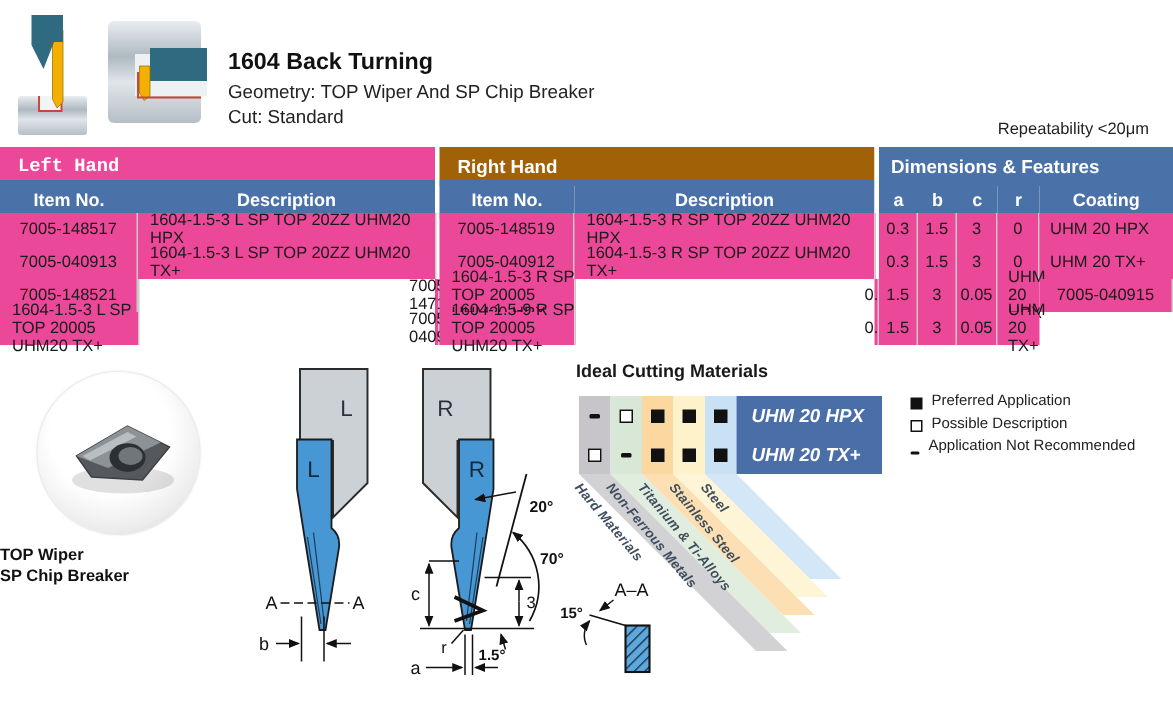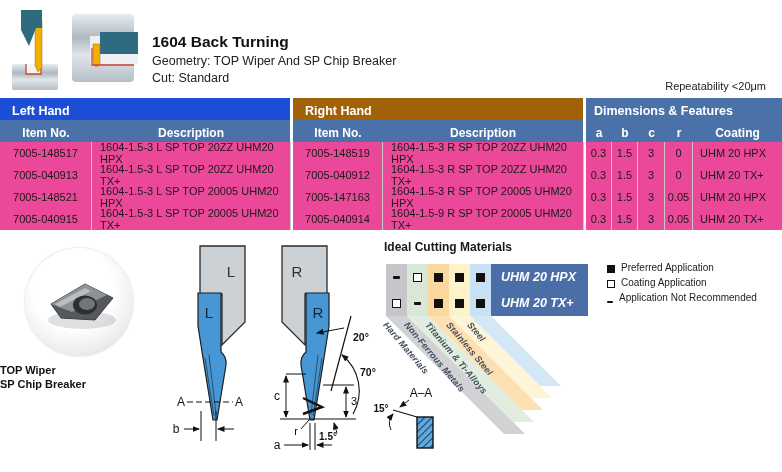--- a/index.html
+++ b/index.html
@@ -96,21 +96,21 @@
   </svg>
 
   <div id="title-block">
     <h1>1604 Back Turning</h1>
     <div class="sub">Geometry: TOP Wiper And SP Chip Breaker</div>
     <div class="sub">Cut: Standard</div>
   </div>
   <div id="repeatability">Repeatability &lt;20μm</div>
 
   <div id="spec-table">
-    <div class="hcell hrow1" style="grid-column: 1 / span 2; background: #1d4ed8;">Left Hand</div>
+    <div class="hcell hrow1" style="grid-column: 1 / span 2; background: #ec4899; font-family: Liberation Mono, monospace;">Left Hand</div>
     <div class="hgap"></div>
     <div class="hcell hrow1" style="grid-column: 4 / span 2; background: #a16207;">Right Hand</div>
     <div class="hgap"></div>
     <div class="hcell hrow1" style="grid-column: 7 / span 5; padding-left: 8px; background: rgb(74, 114, 168);">Dimensions &amp; Features</div>
 
     <div class="hcell hrow2" style="background: rgb(74, 114, 168);">Item No.</div>
     <div class="hcell hrow2" style="background: rgb(74, 114, 168);">Description</div>
     <div class="hgap"></div>
     <div class="hcell hrow2" style="background: rgb(74, 114, 168);">Item No.</div>
     <div class="hcell hrow2" style="background: rgb(74, 114, 168);">Description</div>
@@ -137,21 +137,20 @@
       <div class="dgap"></div>
       <div class="dcell d-center bR">7005-040912</div>
       <div class="dcell d-left">1604-1.5-3 R SP TOP 20ZZ UHM20 TX+</div>
       <div class="dgap"></div>
       <div class="dcell d-center bR">0.3</div>
       <div class="dcell d-center bR">1.5</div>
       <div class="dcell d-center bR">3</div>
       <div class="dcell d-center bR">0</div>
       <div class="dcell d-coat">UHM 20 TX+</div>
       <div class="dcell d-center bR">7005-148521</div>
-      <div class="dcell d-left">1604-1.5-3 L SP TOP 20005 UHM20 HPX</div>
       <div class="dgap"></div>
       <div class="dcell d-center bR">7005-147163</div>
       <div class="dcell d-left">1604-1.5-3 R SP TOP 20005 UHM20 HPX</div>
       <div class="dgap"></div>
       <div class="dcell d-center bR">0.3</div>
       <div class="dcell d-center bR">1.5</div>
       <div class="dcell d-center bR">3</div>
       <div class="dcell d-center bR">0.05</div>
       <div class="dcell d-coat">UHM 20 HPX</div>
       <div class="dcell d-center bR">7005-040915</div>
@@ -306,21 +305,21 @@
       <div class="grade-row">UHM 20 TX+</div>
     </div>
 
   <div id="legend">
       <div class="legend-item">
         <span class="mk sm mk-preferred"></span>
         <span class="lbl">Preferred Application</span>
       </div>
       <div class="legend-item">
         <span class="mk sm mk-possible"></span>
-        <span class="lbl">Coating Application</span>
+        <span class="lbl">Possible Description</span>
       </div>
       <div class="legend-item">
         <span class="mk sm mk-not_recommended"></span>
         <span class="lbl">Application Not Recommended</span>
       </div>
     </div>
 
 </div>
 
 </body></html>

